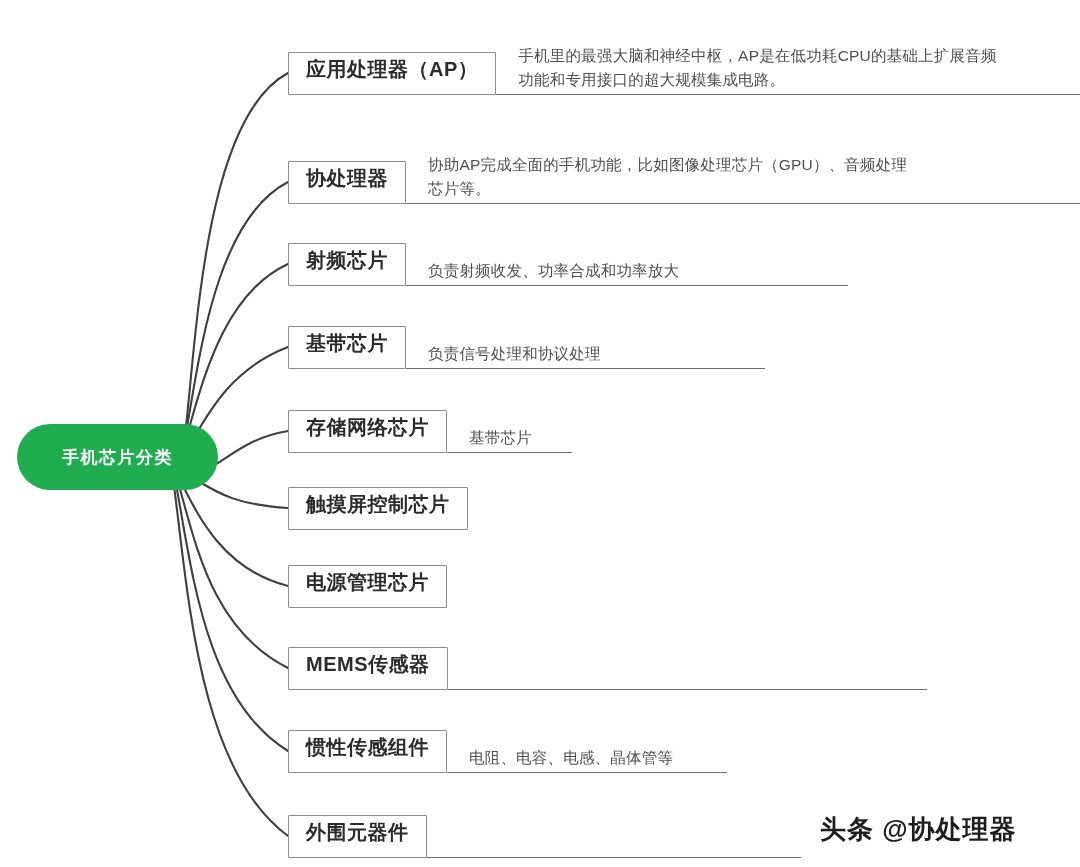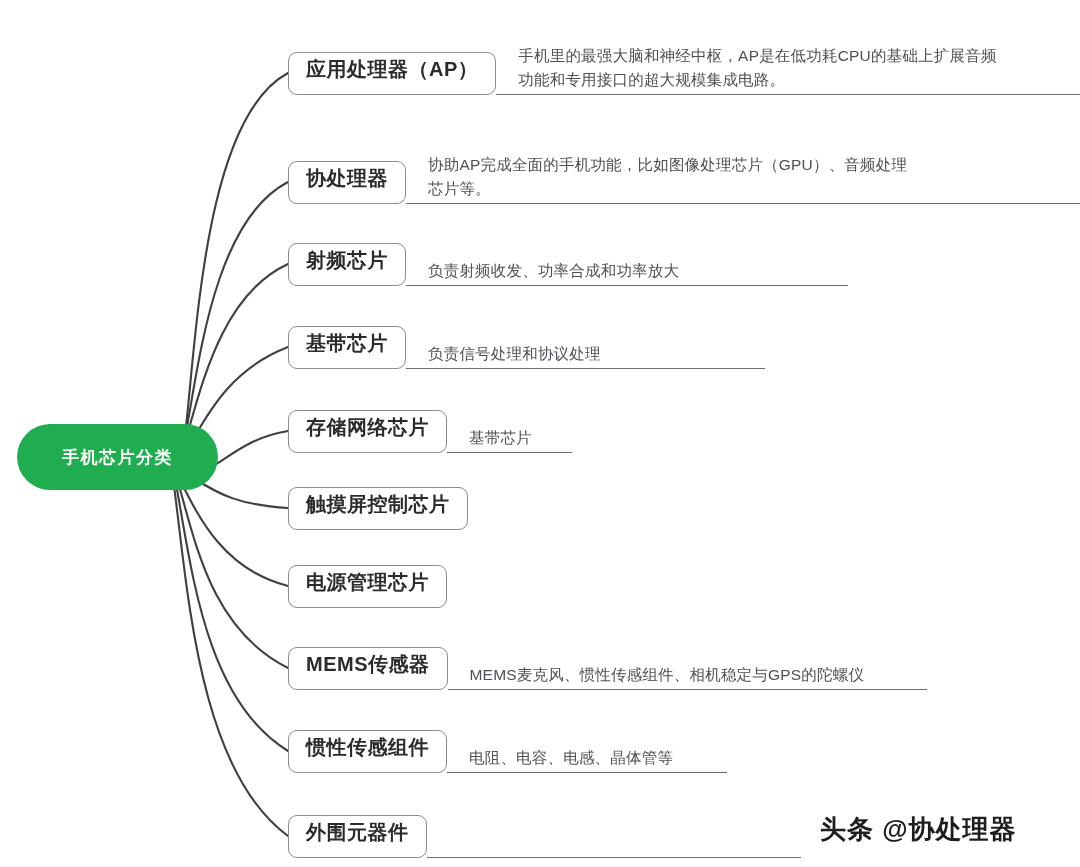--- a/index.html
+++ b/index.html
@@ -56,21 +56,21 @@
   
   .branch {
     position: absolute;
     z-index: 2;
     display: flex;
     align-items: flex-end;
   }
 
   .node-box {
     border: 1.6px solid #8c8c8c;
-    border-radius: 9px;
+    border-radius: 1px;
     background: #ffffff;
     padding: 0 17px 9px 17px;
     box-sizing: border-box;
     white-space: nowrap;
     display: flex;
     align-items: center;
     justify-content: flex-start;
   }
   .node-label {
     font-size: 20px;
@@ -204,21 +204,20 @@
       <span class="node-label" style="color: rgb(43, 43, 43);">电源管理芯片</span>
     </div>
   </div>
 
   <div class="branch" style="left:288px; top:647px; height:43px;">
     <div class="node-box" style="height: 43px; border-color: rgb(140, 140, 140);">
       <span class="node-label" style="color: rgb(43, 43, 43);">MEMS传感器</span>
     </div>
     <div class="desc-wrap" style="height:30px; width:482px;">
       <div class="desc-line-link" style="width: 479px; background: rgb(110, 110, 115);"></div>
-      <span class="desc-text" style="color: rgb(79, 79, 85);">MEMS麦克风、惯性传感组件、相机稳定与GPS的陀螺仪</span>
     </div>
   </div>
 
   <div class="branch" style="left:288px; top:730px; height:43px;">
     <div class="node-box" style="height: 43px; border-color: rgb(140, 140, 140);">
       <span class="node-label" style="color: rgb(43, 43, 43);">惯性传感组件</span>
     </div>
     <div class="desc-wrap" style="height:30px; width:283px;">
       <div class="desc-line-link" style="width: 280px; background: rgb(110, 110, 115);"></div>
       <span class="desc-text" style="color: rgb(79, 79, 85);">电阻、电容、电感、晶体管等</span>

